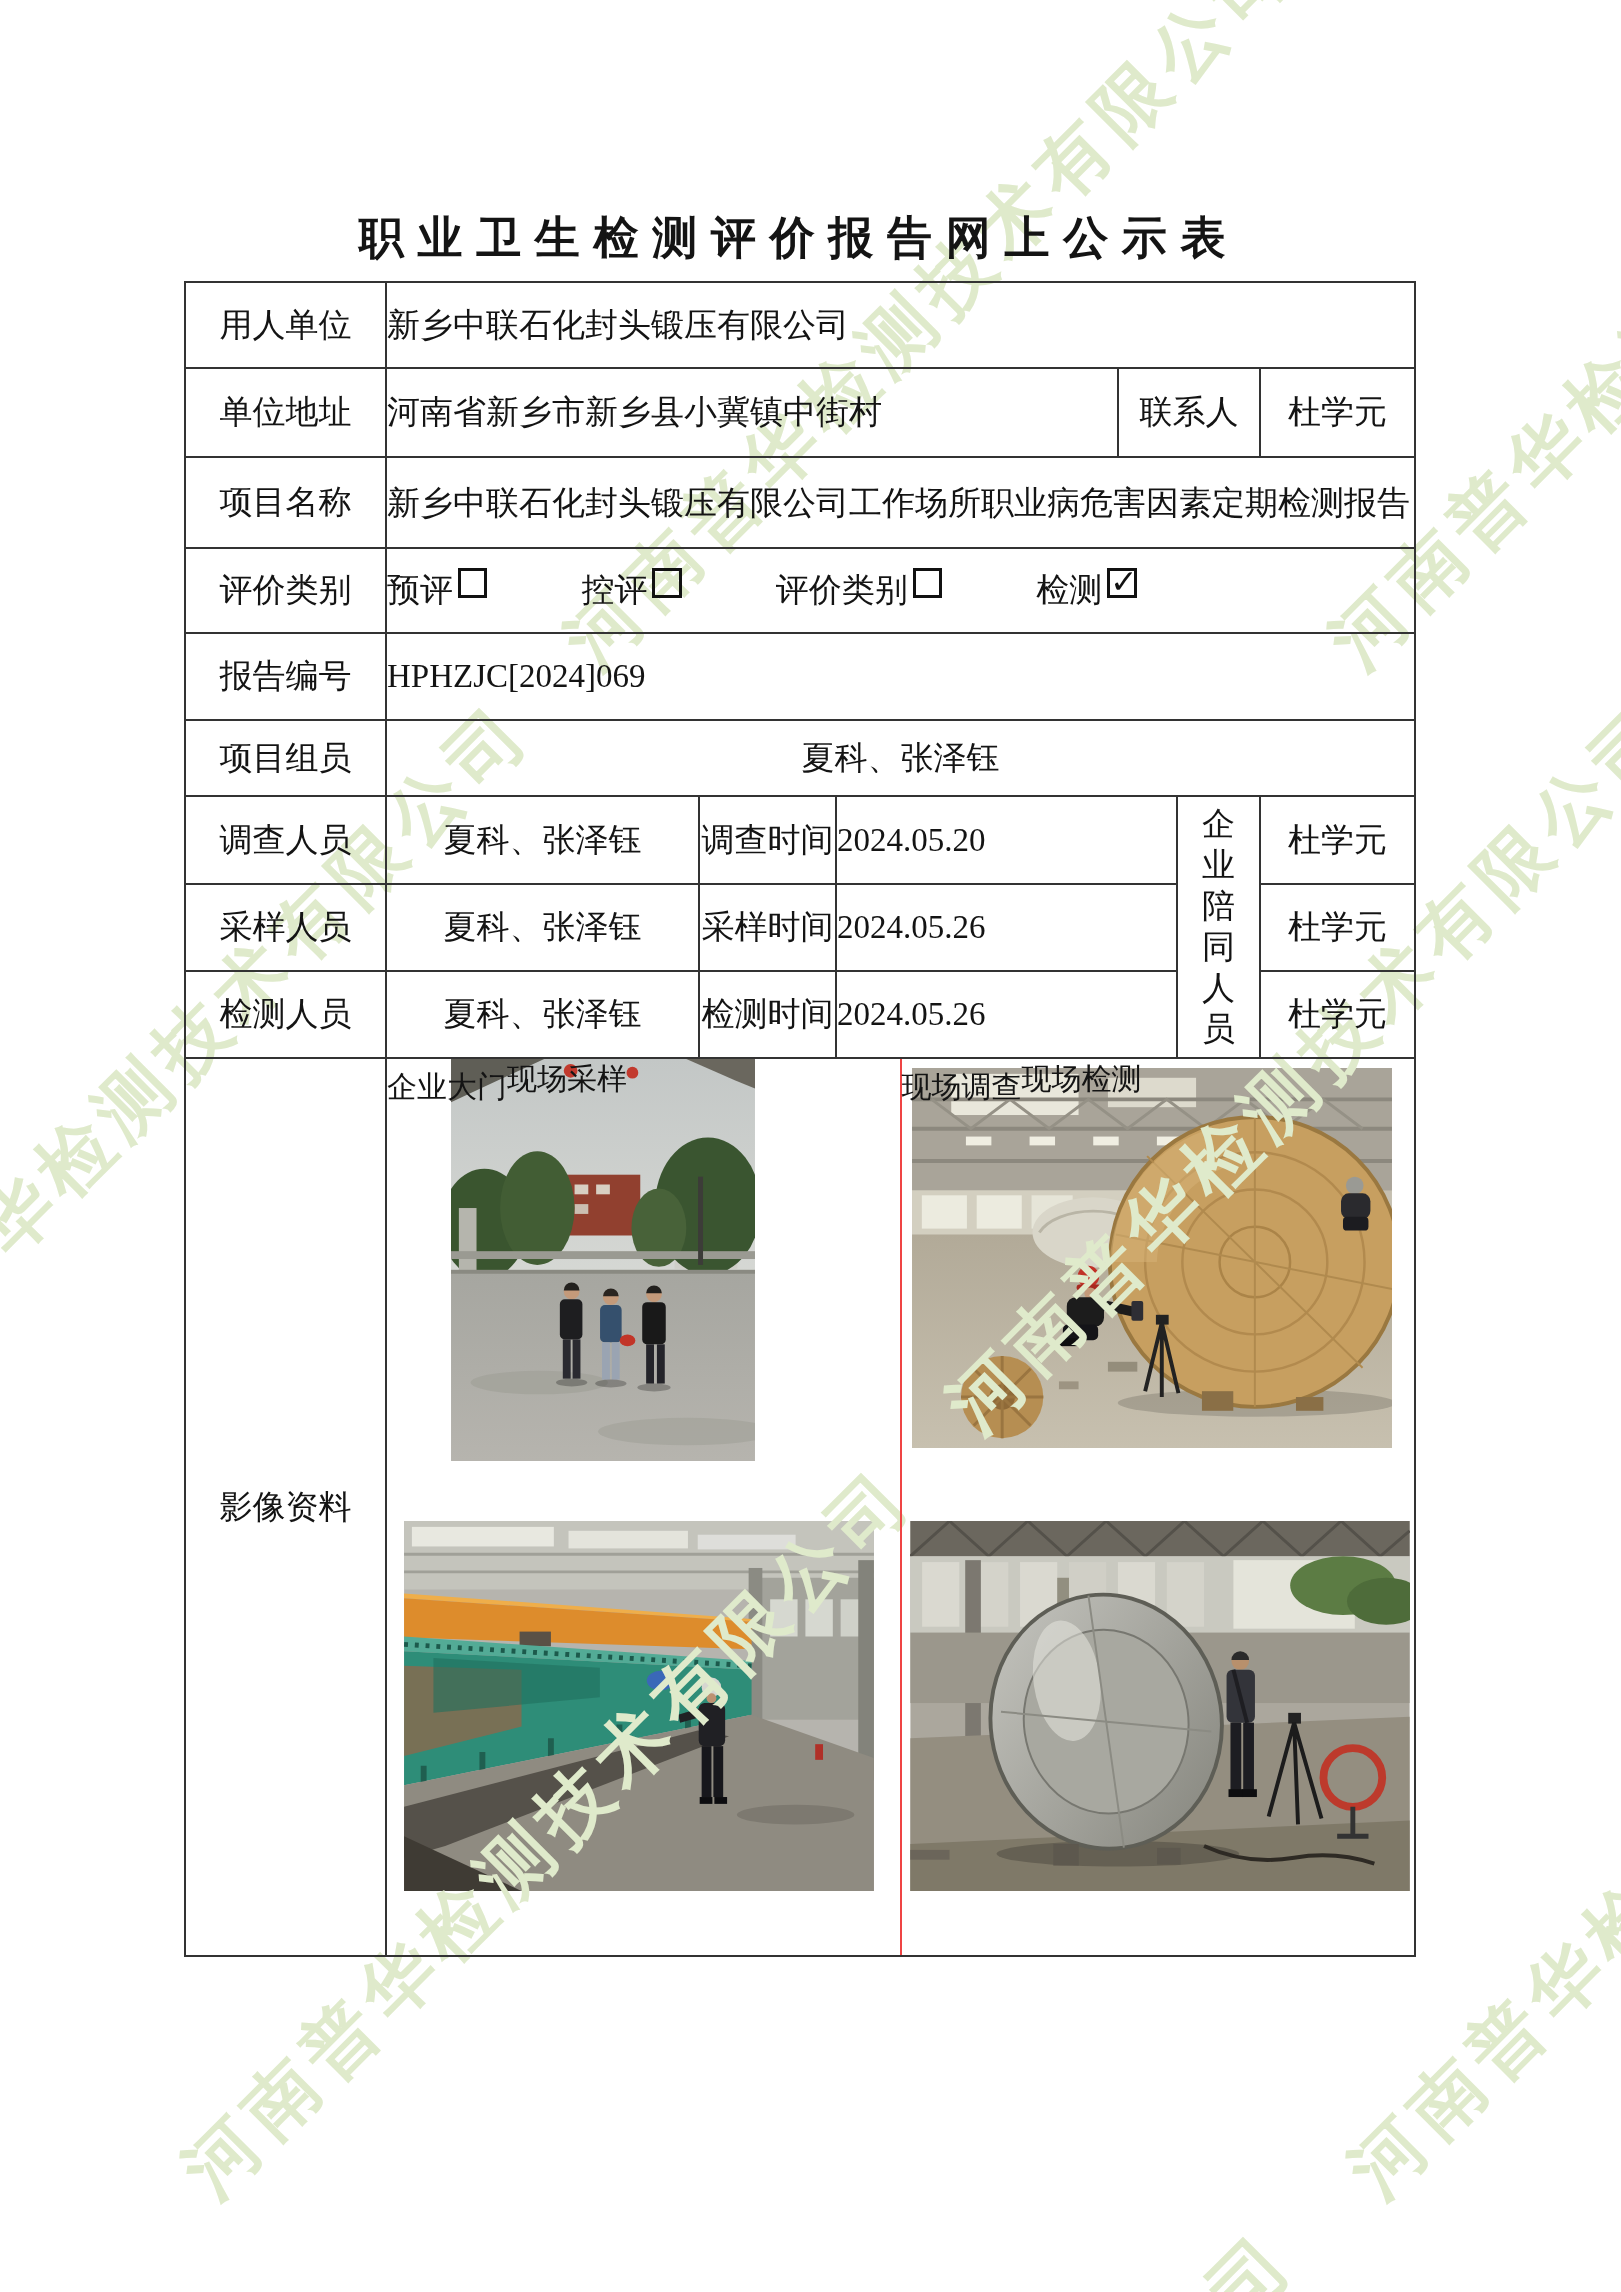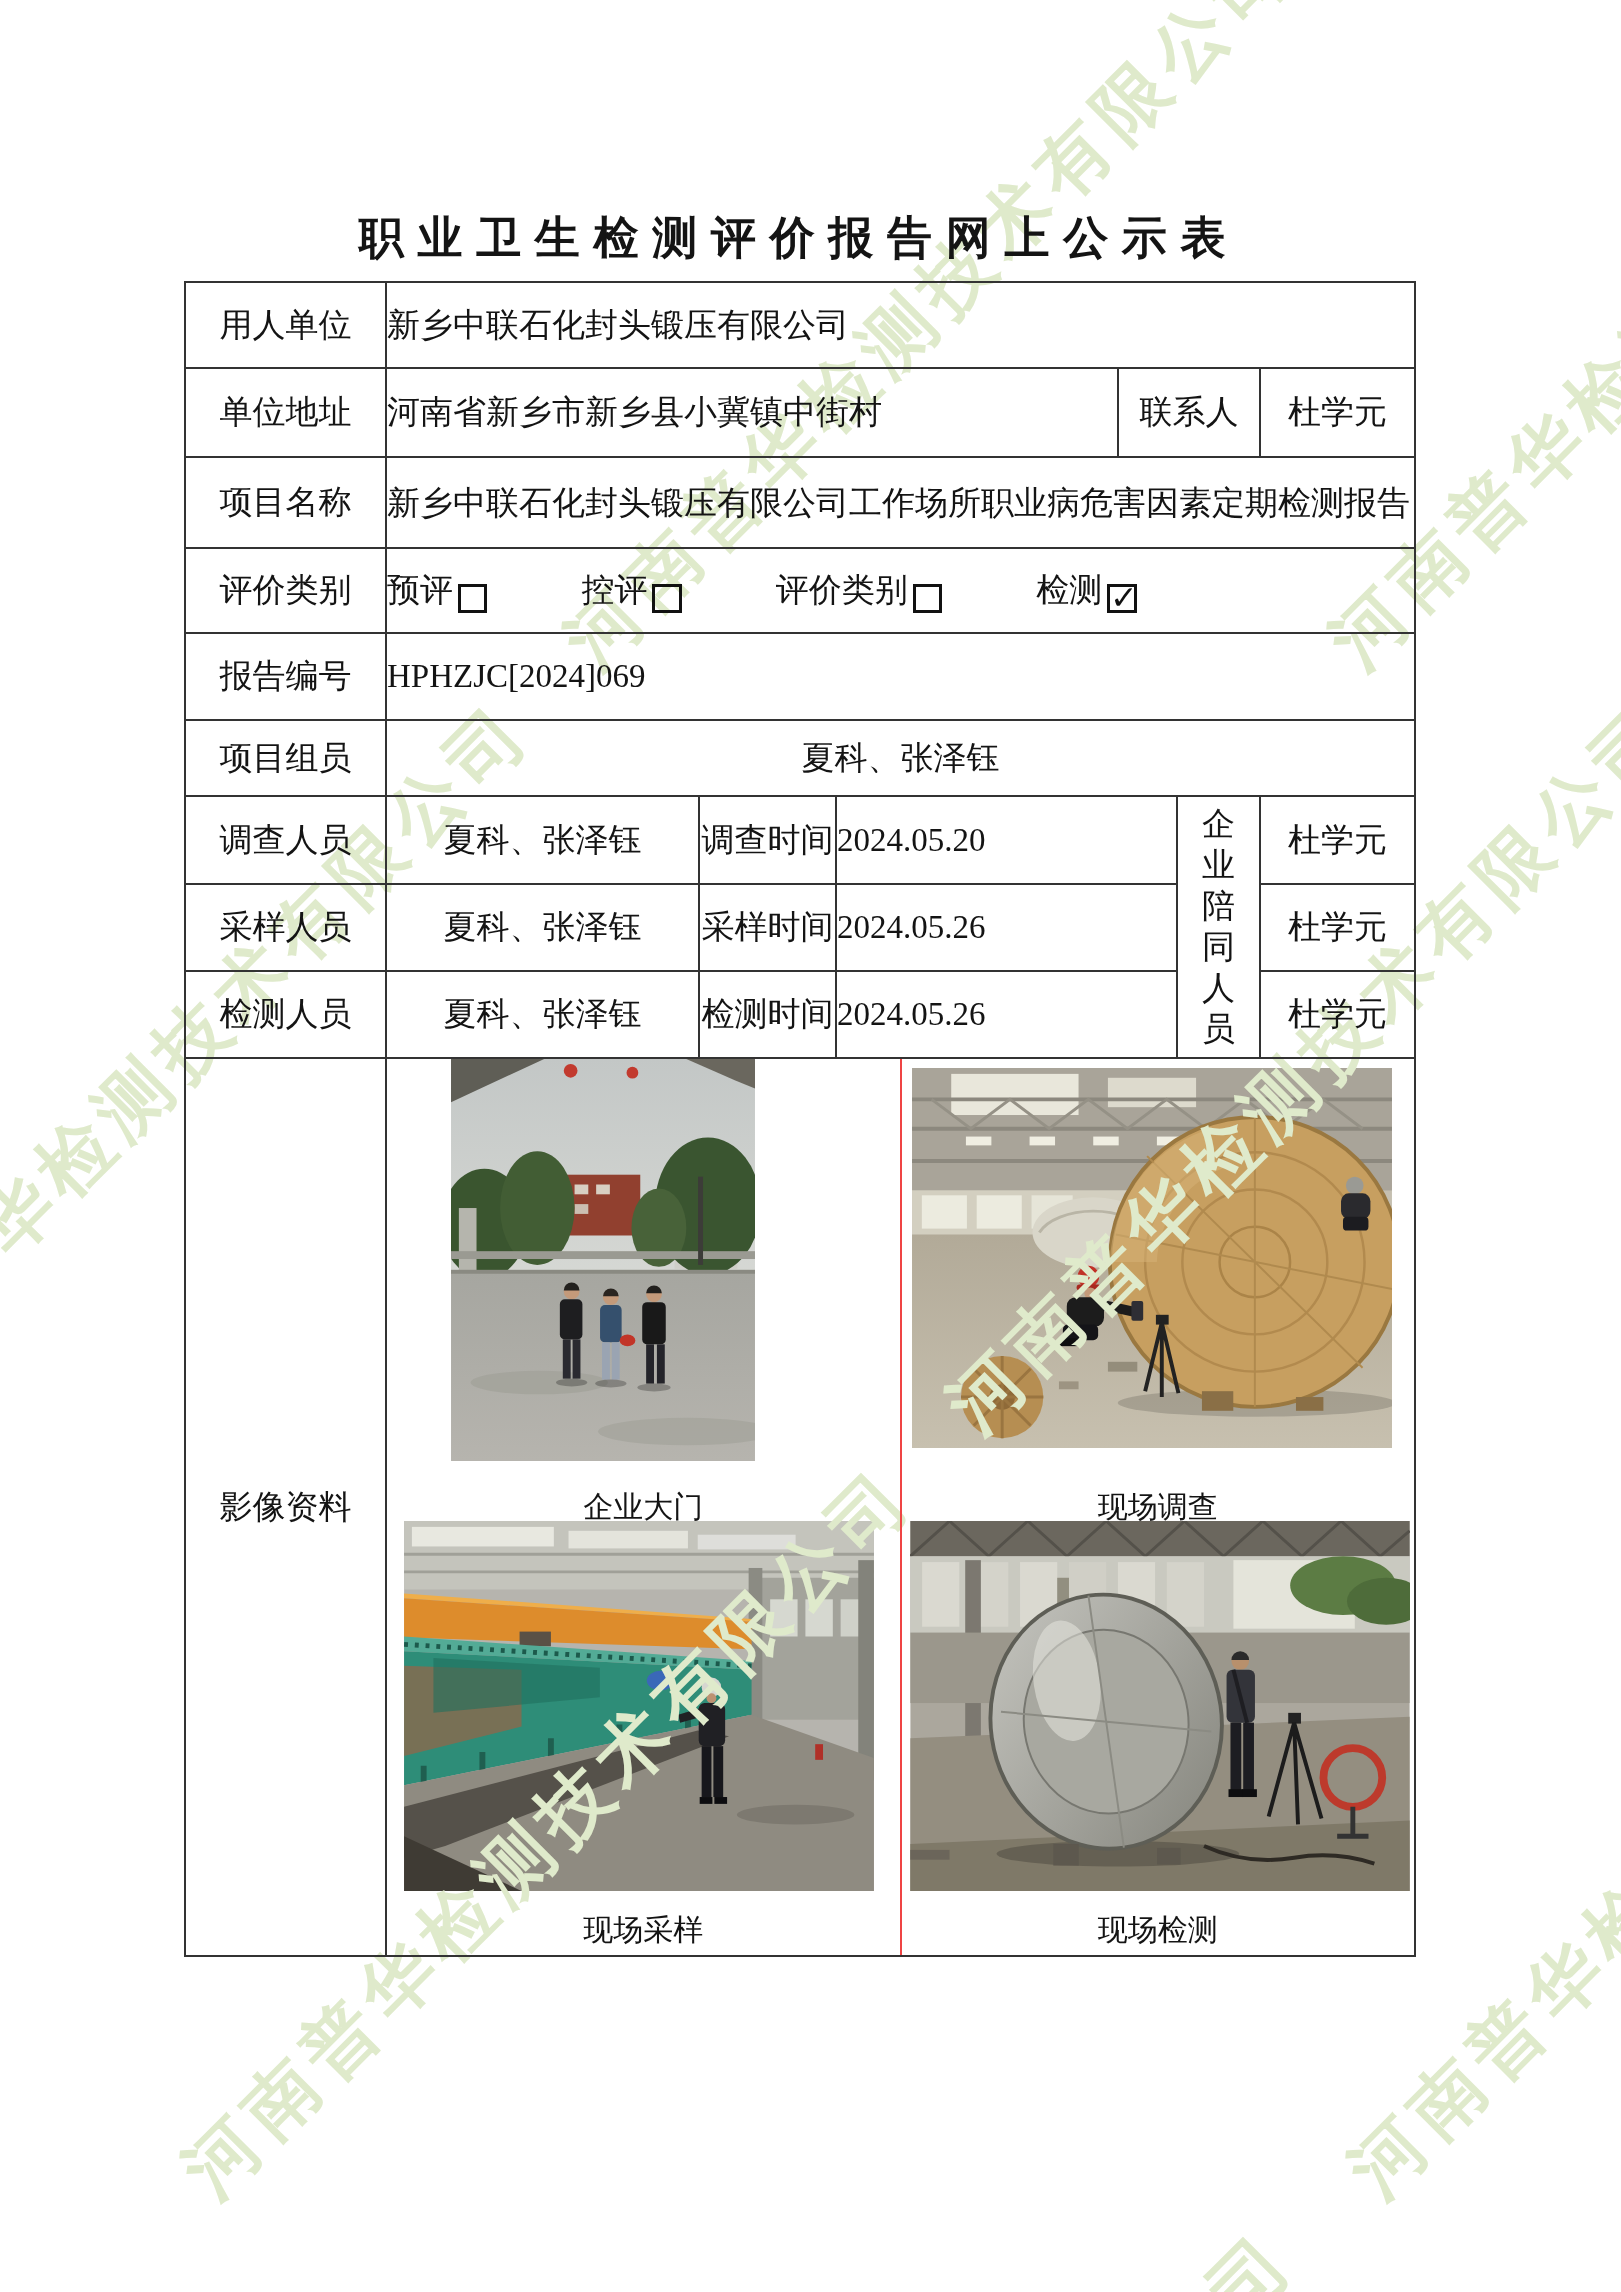--- a/index.html
+++ b/index.html
@@ -27,32 +27,32 @@
   .pad22{padding-left:21.6px;}
   .pad14{padding-left:13.7px;}
   .pad60{padding-left:59px;}
   .two-line{line-height:42px;padding-top:2px;padding-bottom:2px;padding-right:0;}
   .r1 td{height:84px;} .r2 td{height:87px;} .r3 td{height:89px;} .r4 td{height:83px;}
   .r5 td{height:85px;} .r6 td{height:74px;margin-left:40px;} .r7 td{height:86px;} .r8 td{height:85px;}
   .r9 td{height:85px;} .r10 td{height:896px;}
   
   .cat-cell{padding-left:84px;}
   .cat-wrap{display:flex;align-items:center;gap:94px;}
-  .cat-opt{display:inline-flex;align-items:flex-end;}
+  .cat-opt{display:inline-flex;align-items:flex-start;}
   .cbox{width:23.5px;height:23.5px;border:3.9px solid #111;display:inline-block;margin-left:4.9px;
         position:relative;}
   .cbox.checked::after{content:"✓";position:absolute;left:0px;top:-8.8px;font-size:33px;
         font-weight:bold;color:#111;font-family:"DejaVu Sans",sans-serif;}
   
   .vert-text{width:37px;margin:0 auto;word-break:break-all;line-height:41px;font-size:33px;
              text-align:center;}
   
   td.media-cell{padding:0;}
   .media-inner{display:flex;height:100%;}
-  .media-half{flex:1;display:flex;flex-direction:column;}
+  .media-half{flex:1;display:flex;flex-direction:row;}
   .media-half.right{border-left:2px solid #ef4444;}
   .ph-spacer1{height:420px;} .ph-spacer2{height:372px;}
   .media-caption{height:59px;line-height:55px;text-align:center;font-size:30px;}
   .media-caption.bottom{height:45px;line-height:39px;}
   
   .photo{position:absolute;display:block;}
 </style>
 </head>
 <body>
 

